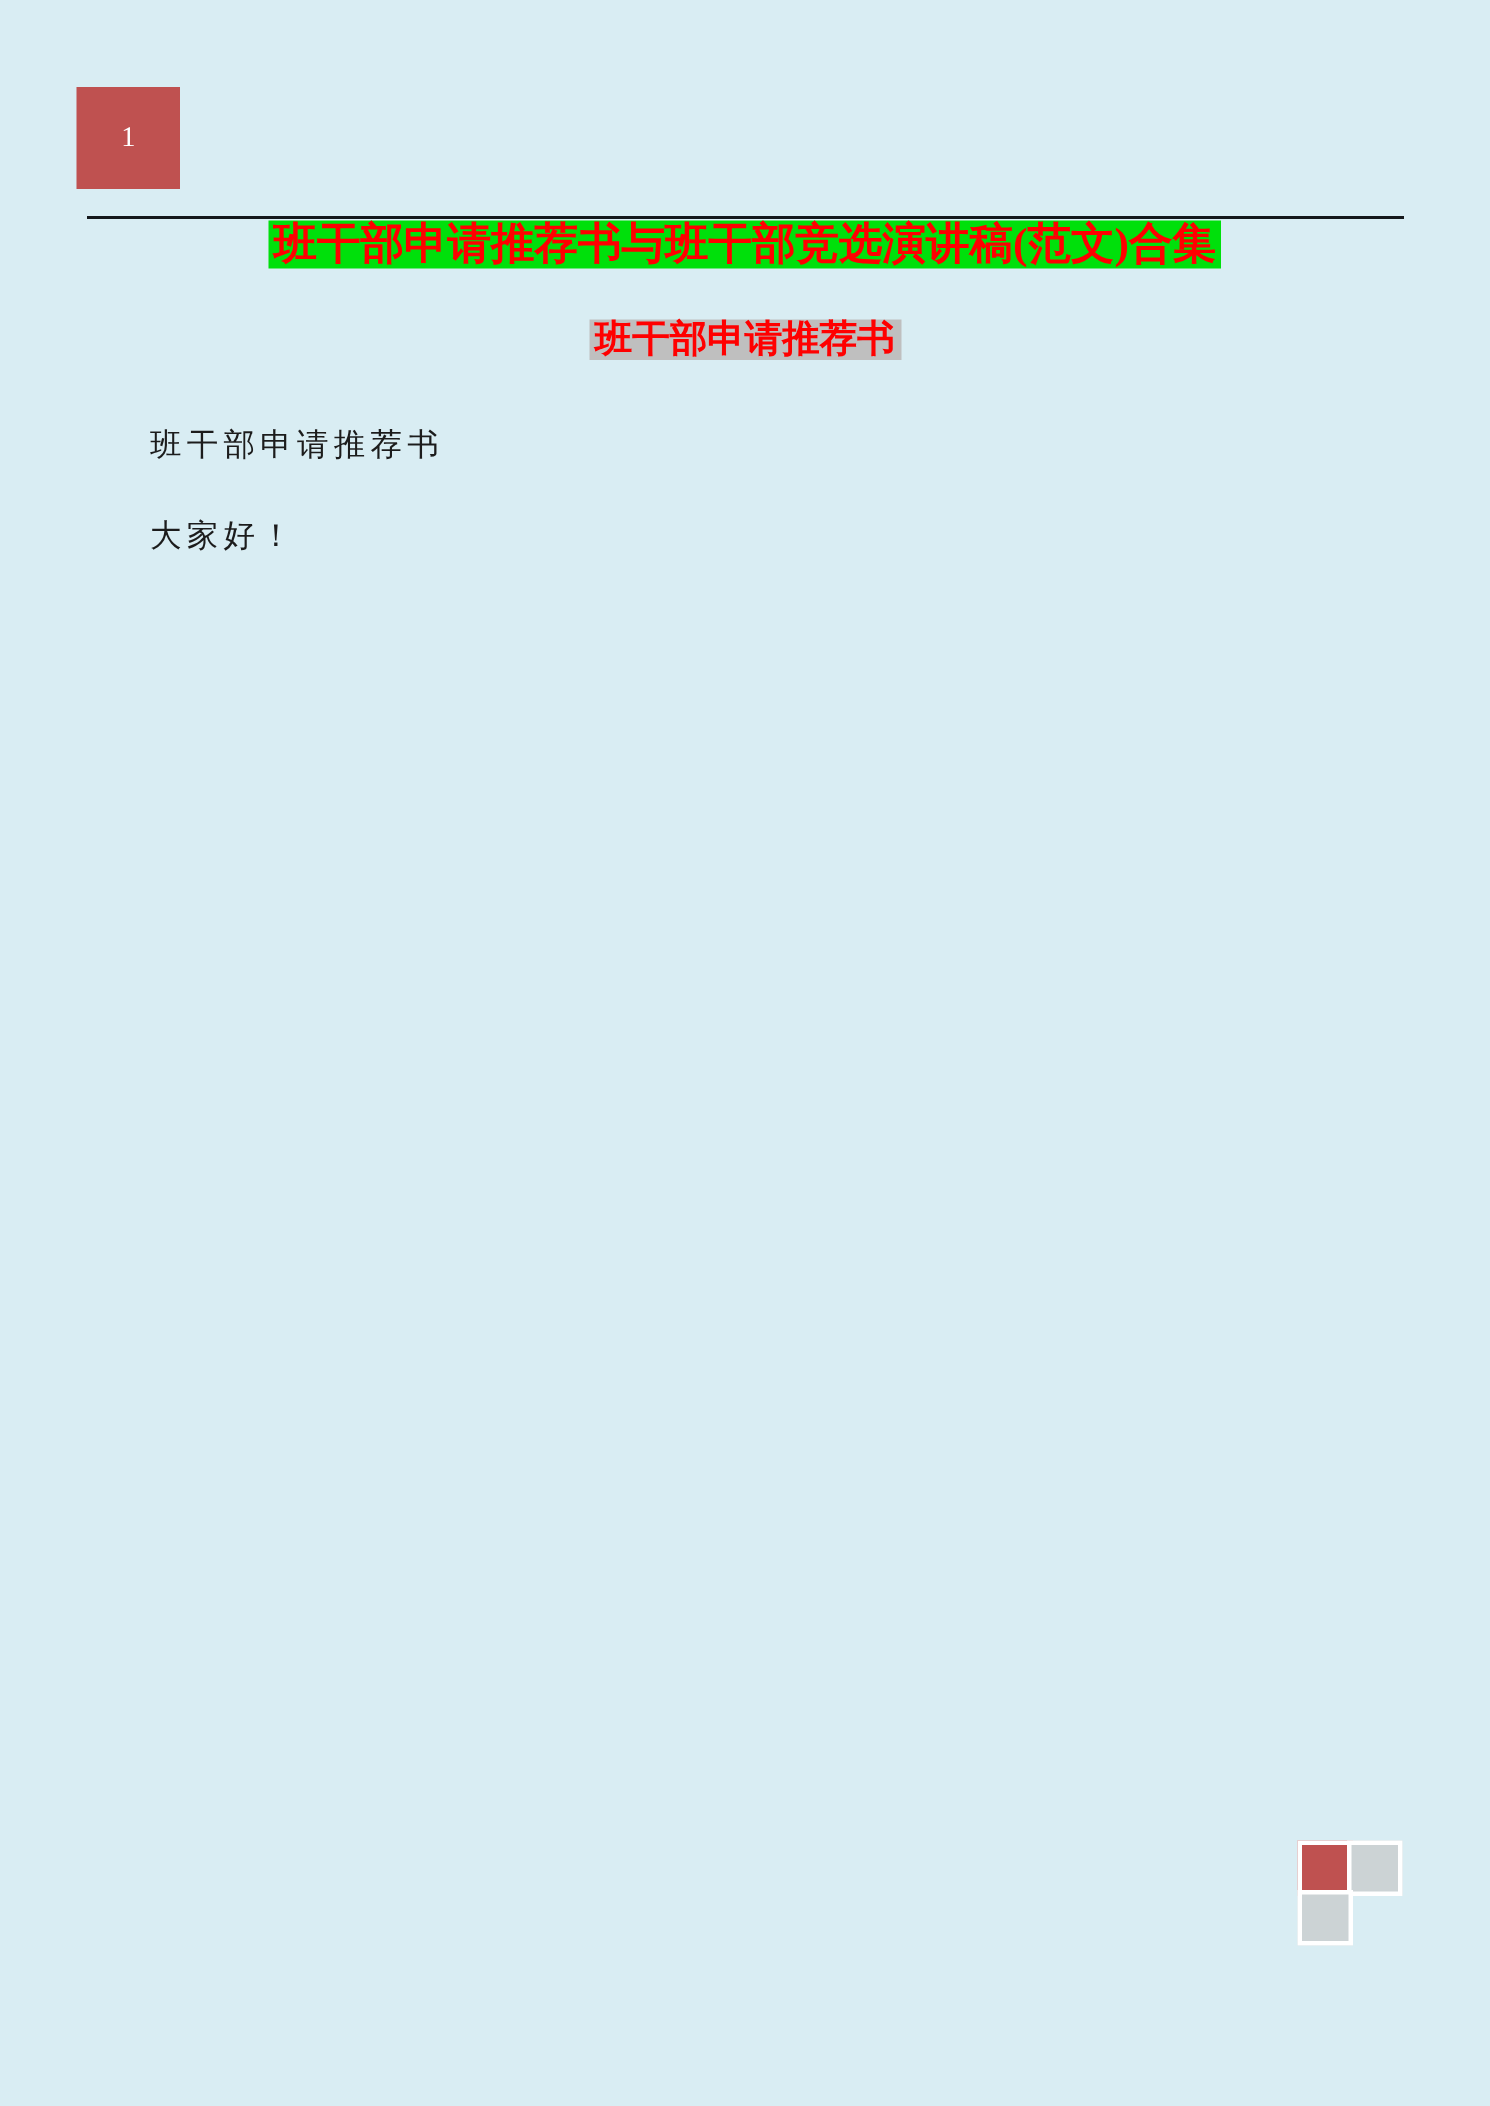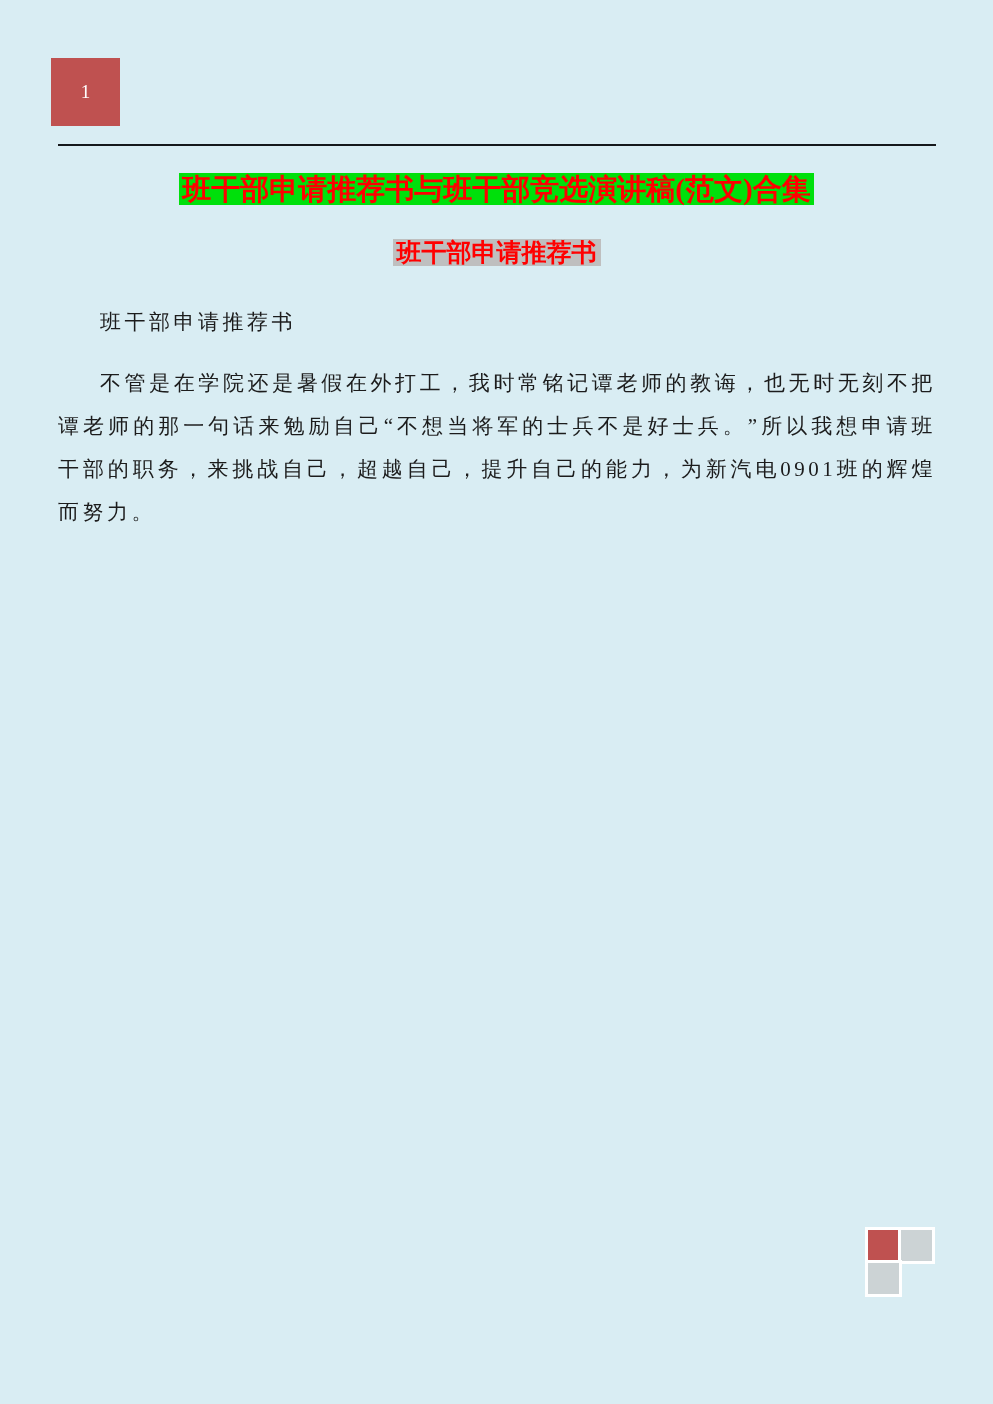--- a/index.html
+++ b/index.html
@@ -19,21 +19,21 @@
     display: flex; align-items: center; justify-content: center;
     font-size: 19px;
   }
   
   .header-rule {
     position: absolute; left: 58px; top: 144px;
     width: 878px; height: 0;
     border-top: 2px solid #15181b;
   }
   .doc-flow {
-    position: absolute; left: 0; top: 170px; width: 993px;
+    position: absolute; left: 0; top: 144px; width: 993px;
   }
   .title-line {
     text-align: center;
     margin: 0 0 0 0;
     font-size: 29px;
     font-weight: bold;
     line-height: 38px;
   }
   .title-line .hl-green {
     background: #00e00b;
@@ -87,21 +87,21 @@
 
 <div class="header-rule"></div>
 
 <div class="doc-flow">
   <h1 class="title-line"><span class="hl-green">班干部申请推荐书与班干部竞选演讲稿(范文)合集</span></h1>
 
   <h2 class="subtitle-line"><span class="hl-gray">班干部申请推荐书</span></h2>
 
   <div class="body-text">
     <p>班干部申请推荐书</p>
-    <p>不管是在学院还是暑假在外打工，我时常铭记谭老师的教诲，也无时无刻不把谭老师的那一句话来勉励自己“不想当将军的士兵不是好士兵。”所以我想申请班干部的职务，来挑战自己，超越自己，提升自己的能力，为新汽电0901班的辉煌而努力。</p>
+    <p>大家好！</p>
   </div>
 </div>
 
 <div class="corner-deco">
   <div class="sq sq-red"></div>
   <div class="sq sq-gray1"></div>
   <div class="sq sq-gray2"></div>
 </div>
 
 </body></html>

